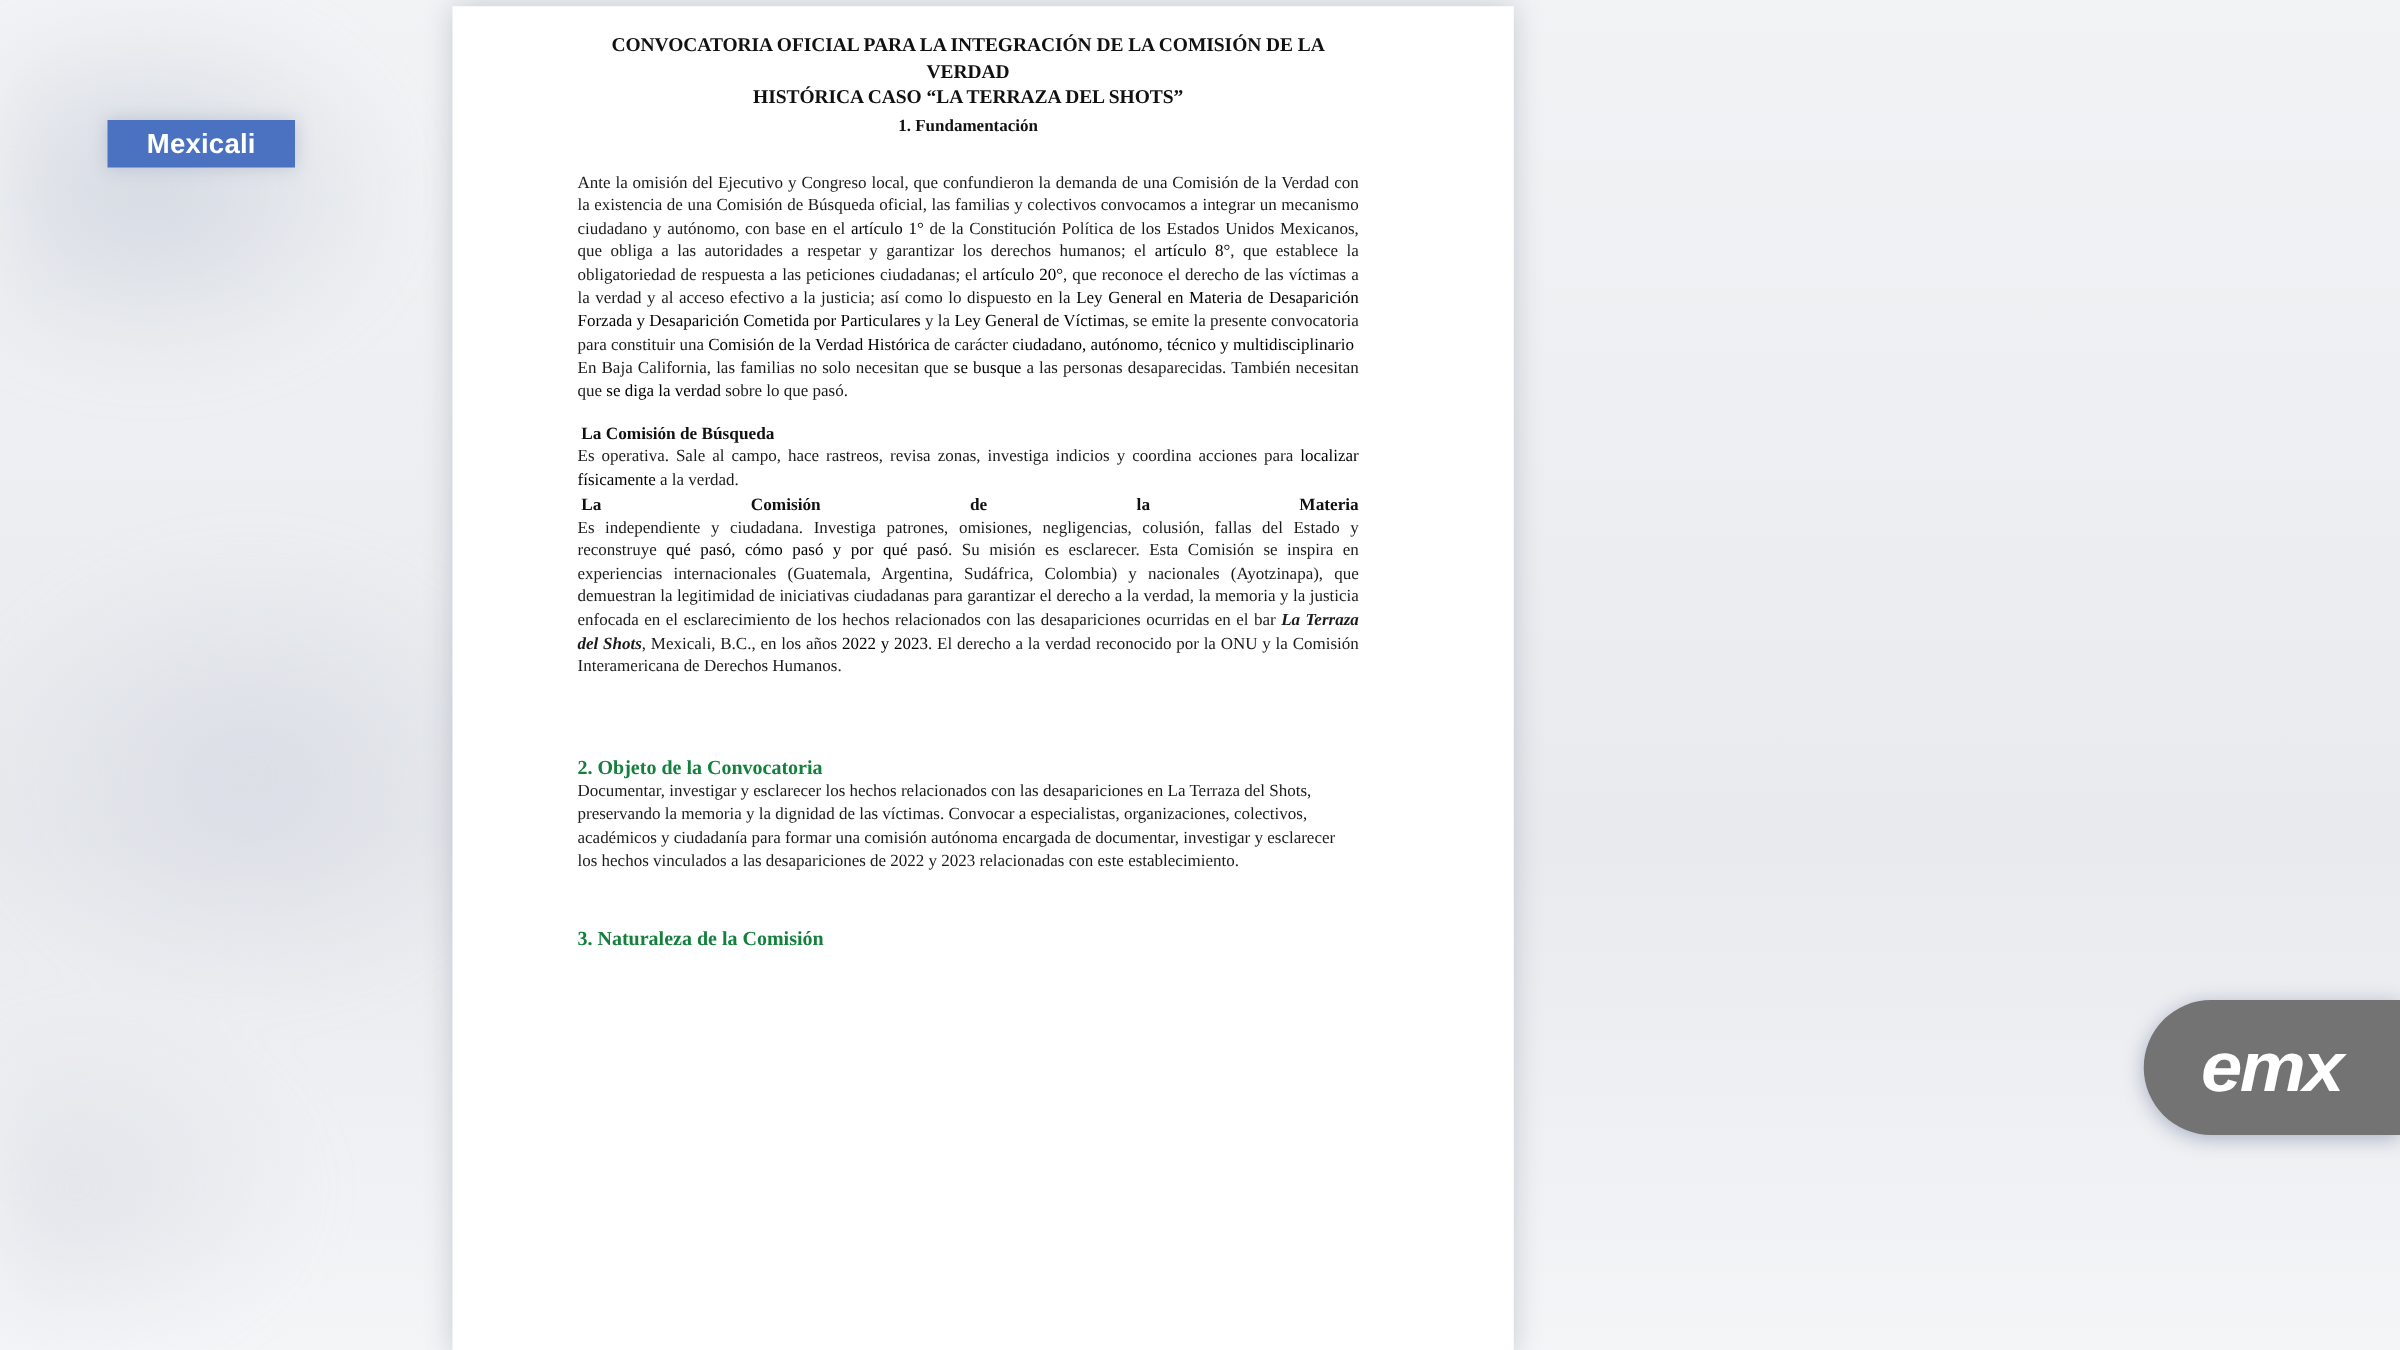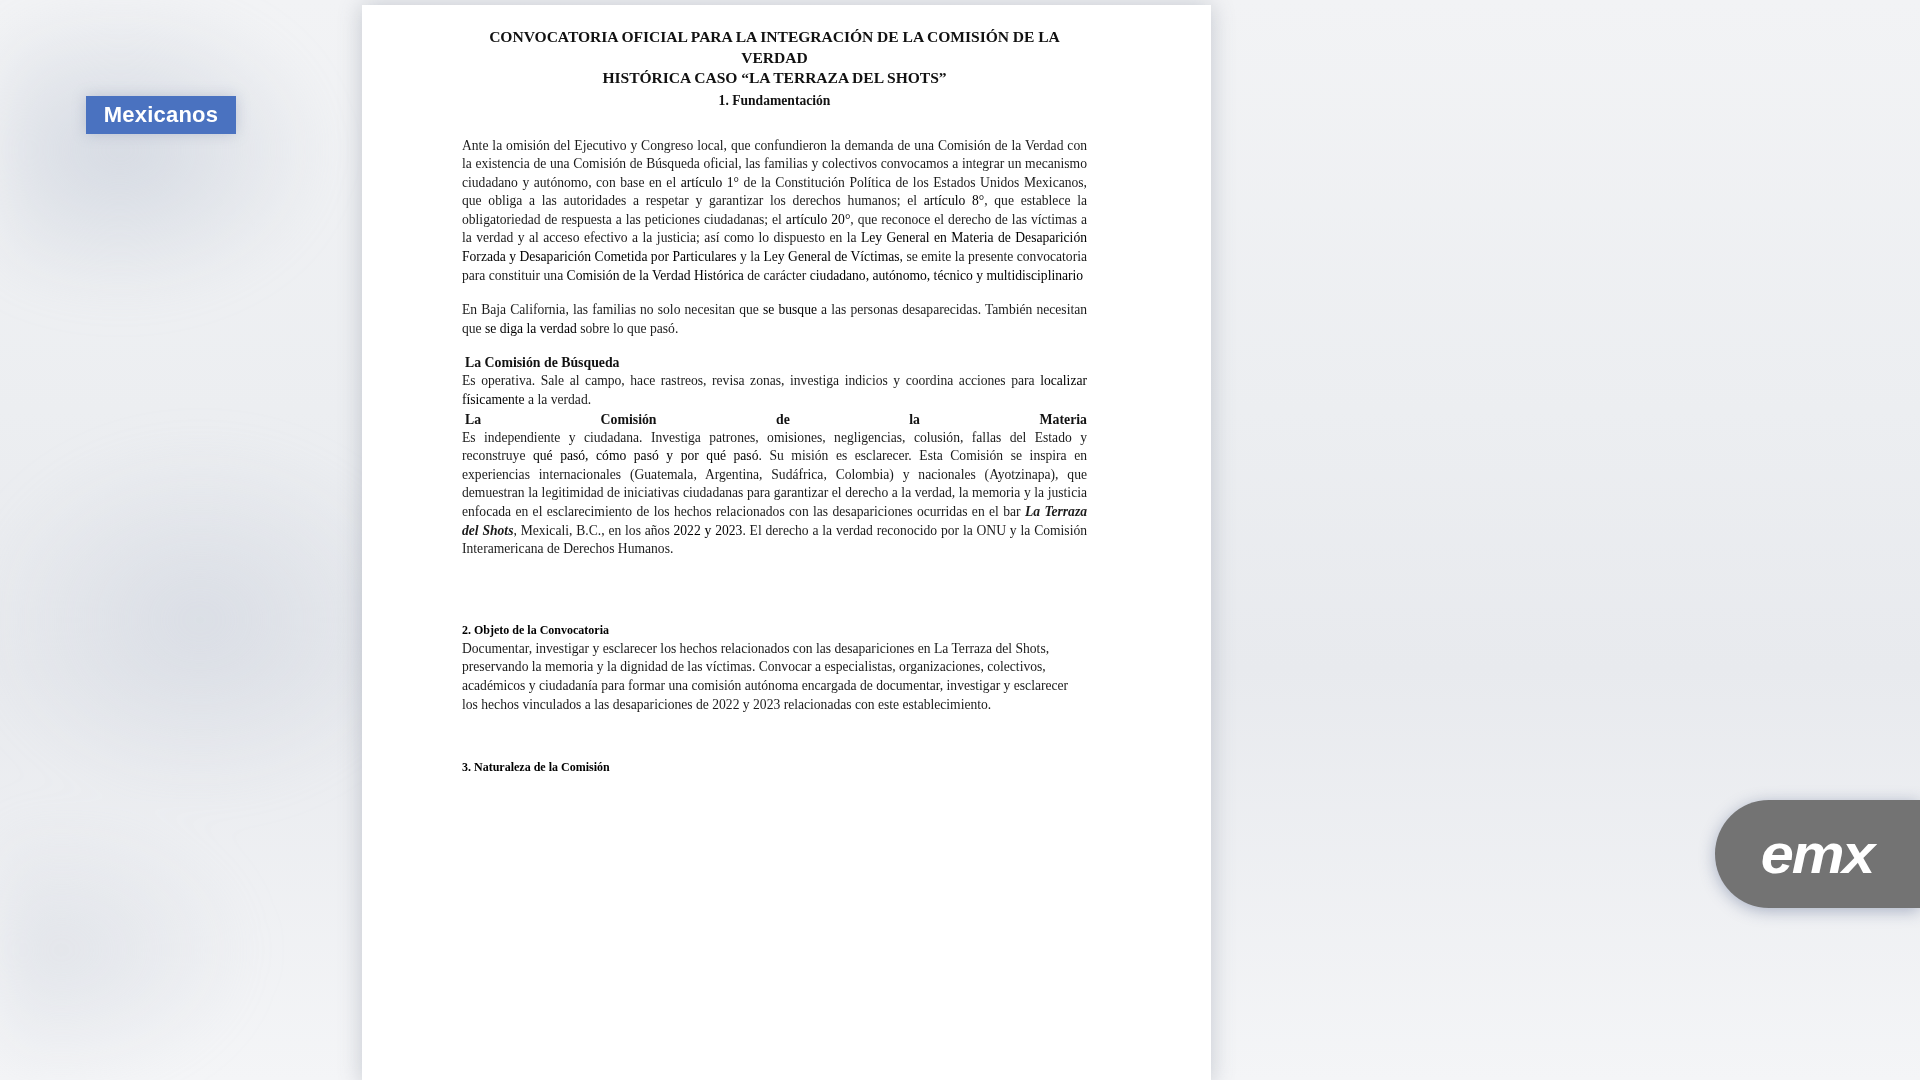--- a/index.html
+++ b/index.html
@@ -99,35 +99,35 @@
     margin-top: 2px;
   }
 
   p.body {
     font-size: 13.6px;
     line-height: 18.6px;
     color: #1b1b1b;
     text-align: justify;
     margin: 0;
   }
-  p.para-gap { margin-top: 16px; }
+  p.para-gap { margin-top: 0; }
 
   .heading-inline {
     font-weight: bold;
     font-size: 13.8px;
     line-height: 19px;
     color: #111;
     margin: 0;
     padding-left: 3px;
   }
   .sec-heading {
     font-weight: bold;
-    font-size: 12px;
+    font-size: 16px;
     line-height: 19px;
-    color: #000000;
+    color: #15803d;
     margin: 0;
   }
 
   .stretch {
     text-align: justify;
     text-align-last: justify;
   }
   .line { display: block; }
   b, strong { font-weight: normal; color: #000000; }
   .bi { font-weight: bold; font-style: italic; }
@@ -163,21 +163,21 @@
     line-height: 1;
     transform: scaleX(1.06);
   }
 </style>
 </head>
 <body>
 
 <div class="backdrop"></div>
 
 <div class="city-badge">
-  <span>Mexicanos</span>
+  <span>Mexicali</span>
 </div>
 
 <div class="doc-sheet">
   <div class="doc-inner">
 
     <div class="doc-title">
       <span class="line">CONVOCATORIA OFICIAL PARA LA INTEGRACIÓN DE LA COMISIÓN DE LA VERDAD</span>
       <span class="line">HISTÓRICA CASO “LA TERRAZA DEL SHOTS”</span>
     </div>
 

